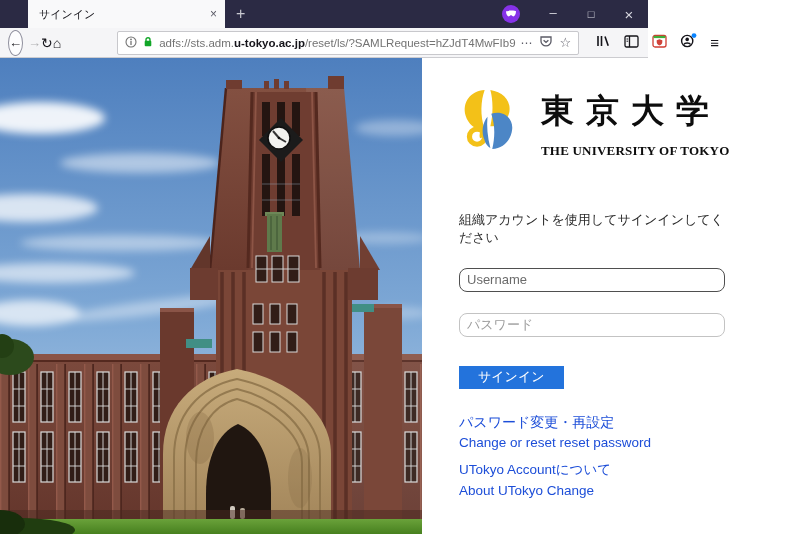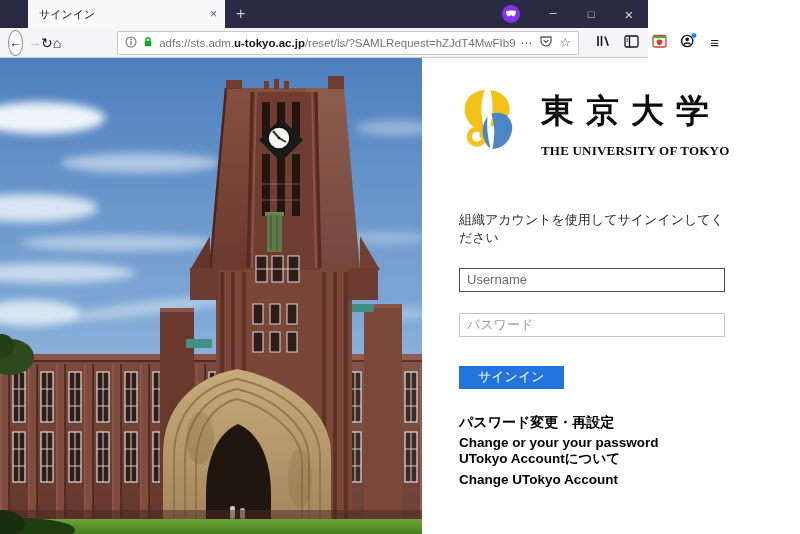--- a/index.html
+++ b/index.html
@@ -39,30 +39,30 @@
   .photo{width:422px;height:476px;flex:none;display:block;}
   .panel{flex:1;background:#fff;padding:29px 18px 0 37px;}
 
   .logo-row{display:flex;align-items:flex-start;gap:25px;}
   .leaf{width:57px;height:67px;flex:none;}
   .logo-text{padding-top:7px;}
   .logo-jp{font-size:33px;font-weight:700;letter-spacing:12px;color:#0d0d0d;line-height:1.05;white-space:nowrap;}
   .logo-en{font-family:"Liberation Serif",serif;font-size:13px;font-weight:700;letter-spacing:0.2px;color:#0d0d0d;margin-top:14px;white-space:nowrap;text-align:right;}
 
   .instruction{margin-top:52px;font-size:13px;color:#2b2b2b;}
-  .field{display:block;width:250px;height:18px;padding:2px 7px;font-size:13px;font-family:inherit;border-radius:0;outline:none;}
+  .field{display:block;width:250px;height:18px;padding:2px 7px;font-size:13px;font-family:inherit;border-radius:8px;outline:none;}
   .username{border:1px solid #4f4f4f;margin-top:21px;}
   .password{border:1px solid #c3c3c3;margin-top:21px;}
   .username::placeholder{color:#6b6b6b;}
   .password::placeholder{color:#9c9c9c;}
   .signin{margin-top:29px;height:23px;padding:0 19px;background:#2373dc;color:#fff;border:none;font-size:13px;font-family:inherit;cursor:pointer;display:block;}
-  .link{display:block;color:#000000;text-decoration:none;cursor:pointer;font-weight:bold;}
+  .link{display:block;color:#1d4ed8;text-decoration:none;cursor:pointer;}
   .l1{margin-top:25px;font-size:14px;}
   .l2{margin-top:3px;font-size:13.5px;}
-  .l3{margin-top:0;font-size:13.5px;}
+  .l3{margin-top:11px;font-size:13.5px;}
   .l4{margin-top:4px;font-size:13.5px;}
 </style>
 </head>
 <body>
 
 <div class="app">
 
   <div class="titlebar">
     <div class="tab">
       <span class="tab-title">サインイン</span>
@@ -324,18 +324,18 @@
       </div>
 
       <div class="instruction">組織アカウントを使用してサインインしてください</div>
 
       <input class="field username" type="text" placeholder="Username" style="">
       <input class="field password" type="password" placeholder="パスワード" style="">
 
       <button class="signin">サインイン</button>
 
       <a class="link l1">パスワード変更・再設定</a>
-      <a class="link l2">Change or your your password</a>
+      <a class="link l2">Change or reset reset password</a>
       <a class="link l3">UTokyo Accountについて</a>
-      <a class="link l4">Change UTokyo Account</a>
+      <a class="link l4">About UTokyo Change</a>
     </div>
   </div>
 </div>
 
 </body></html>

